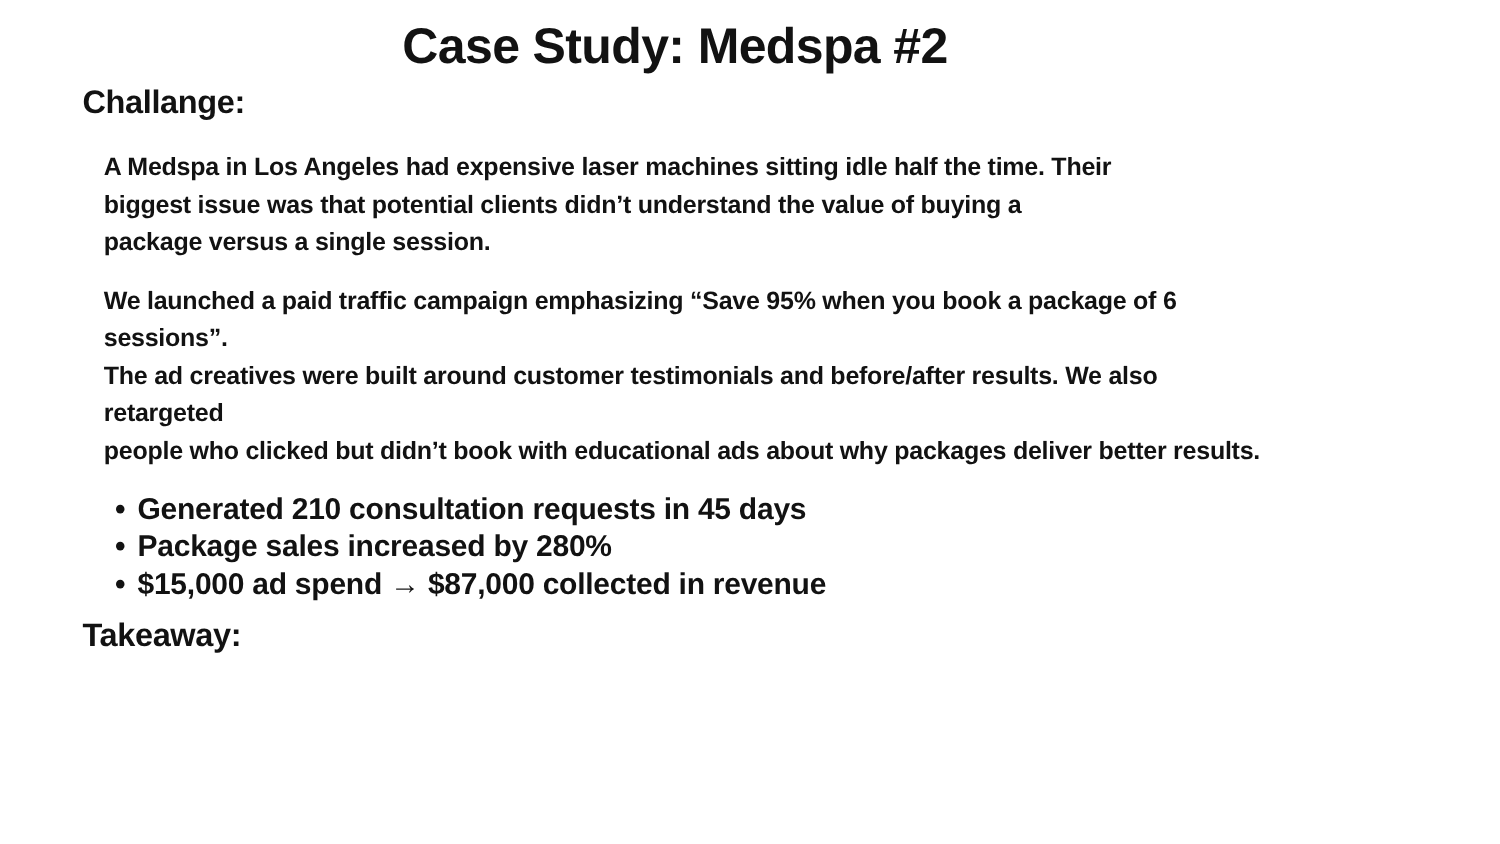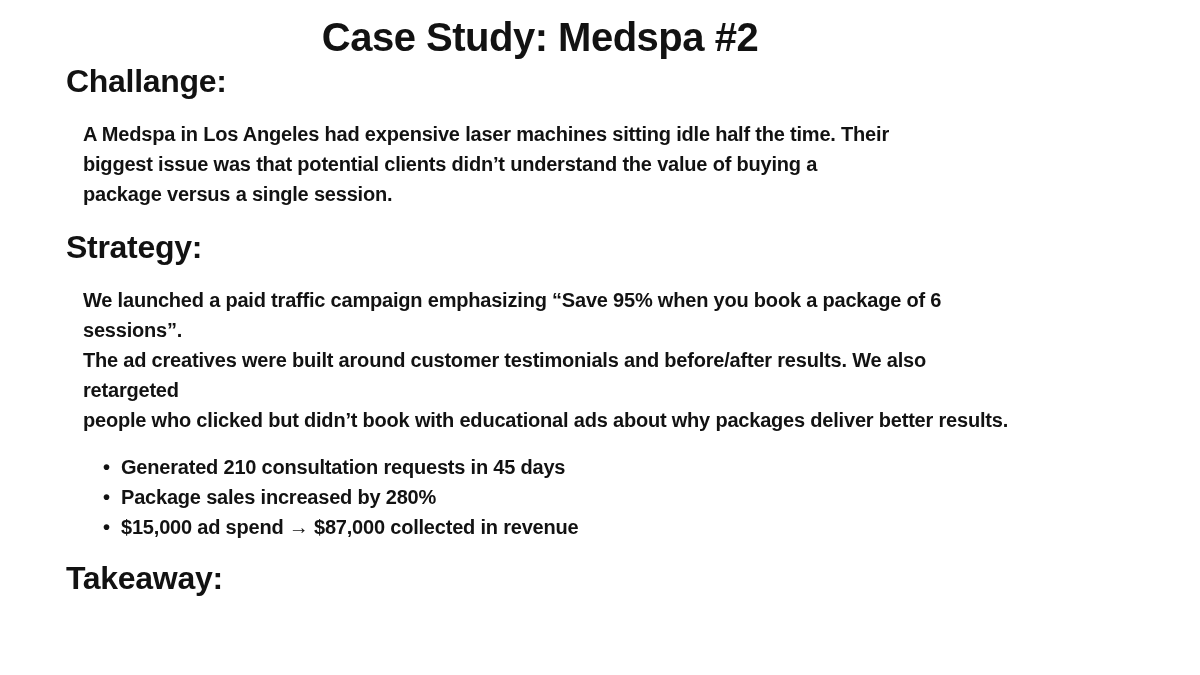--- a/index.html
+++ b/index.html
@@ -20,44 +20,44 @@
     background: #ffffff;
   }
   .title {
     text-align: center;
     font-size: 40px;
     line-height: 46px;
     letter-spacing: -0.5px;
     margin: 0 26px 0 0;
   }
   h2.section-heading {
-    font-size: 32px;
+    font-size: 26px;
     line-height: 42px;
     letter-spacing: -0.3px;
     margin: 0;
   }
   .h-challenge { margin-top: 8px; }
   .h-strategy  { margin-top: 12px; }
   .h-results   { margin-top: 6px; }
   .h-takeaway  { margin-top: 8px; }
   p.body-text {
     font-size: 20px;
     line-height: 30px;
     letter-spacing: -0.2px;
     margin: 17px;
     white-space: pre-line;
   }
   .p-challenge { margin-top: 6px; }
   .p-strategy  { margin-top: 4px; }
   .p-takeaway  { margin-top: 8px; }
   ul.bullet-list {
     list-style: none;
-    margin: 15px;
+    margin: 4px;
     padding: 0 0 0 22px;
-    font-size: 20px;
+    font-size: 24px;
     line-height: 30px;
     letter-spacing: -0.2px;
   }
   ul.bullet-list li::before {
     content: "\2022";
     display: inline-block;
     width: 18px;
   }
 </style>
 </head>
@@ -65,21 +65,20 @@
 
 <div class="slide">
 
   <h1 class="title">Case Study: Medspa #2</h1>
 
   <h2 class="section-heading h-challenge">Challange:</h2>
   <p class="body-text p-challenge">A Medspa in Los Angeles had expensive laser machines sitting idle half the time. Their
 biggest issue was that potential clients didn’t understand the value of buying a
 package versus a single session.</p>
 
-  <h2 class="section-heading h-strategy">Strategy:</h2>
   <p class="body-text p-strategy">We launched a paid traffic campaign emphasizing “Save 95% when you book a package of 6 sessions”.
 The ad creatives were built around customer testimonials and before/after results. We also retargeted
 people who clicked but didn’t book with educational ads about why packages deliver better results.</p>
 
   <ul class="bullet-list">
     <li>Generated 210 consultation requests in 45 days</li>
     <li>Package sales increased by 280%</li>
     <li>$15,000 ad spend → $87,000 collected in revenue</li>
   </ul>
 

